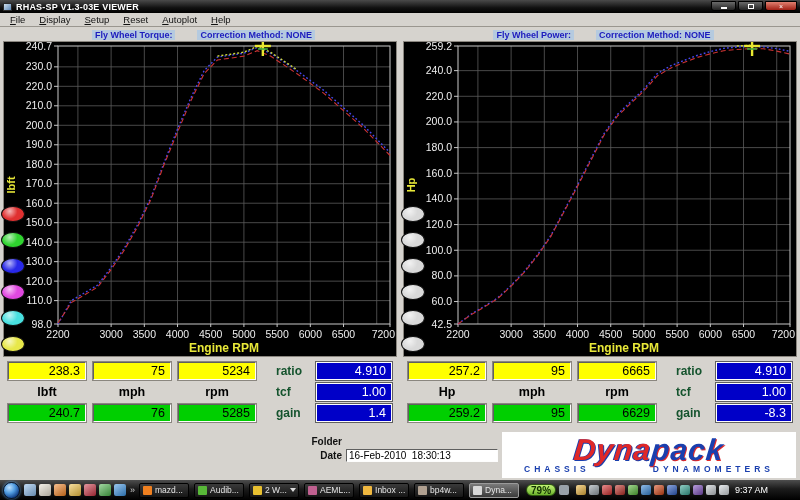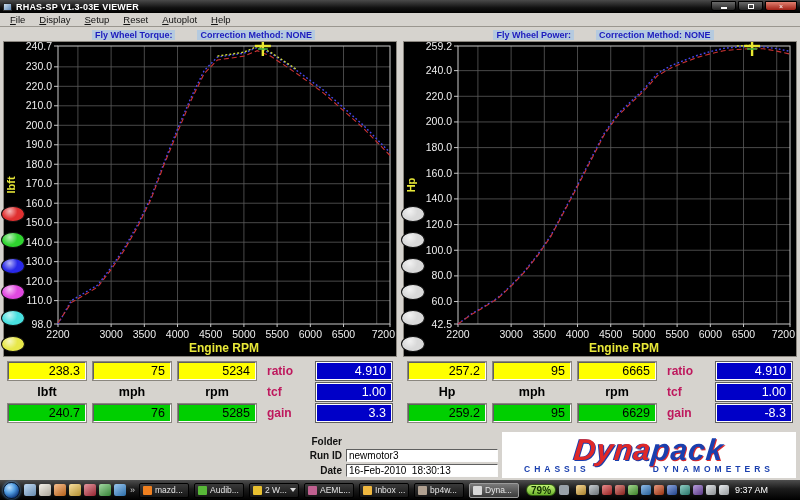--- a/index.html
+++ b/index.html
@@ -44,21 +44,21 @@
   #readouts { position:absolute; left:0; top:358px; width:800px; height:72px; background:#d6d3ce; }
   .readout { position:absolute; top:4px; display:grid;
     grid-template-columns:78px 78px 78px 46px 76px; column-gap:7px; row-gap:3px; }
   .readout.left { left:8px; } .readout.right { left:408px; }
   .cell { height:18px; font-size:12.5px; text-align:right; padding:1px 5px 0 0; color:#000;
     border:1px solid; border-color:#5f5f5f #fdfdfd #fdfdfd #5f5f5f; box-shadow:0 0 0 1px #8a867f; }
   .cell.yellow { background:#ffff00; }
   .cell.green  { background:#00cf00; }
   .cell.blue   { background:#0000c8; color:#fff; border-color:#fdfdfd; box-shadow:0 0 0 1px #5f5f5f; }
   .unit { height:18px; font-size:12.5px; font-weight:bold; color:#000; text-align:center; padding-top:2px; }
-  .side-label { height:18px; font-size:12px; font-weight:bold; color:#be185d; padding:2px 0 0 4px; }
+  .side-label { height:18px; font-size:12px; font-weight:bold; color:#14532d; padding:2px 0 0 4px;margin-left:9px; }
 
   
   #footer { position:absolute; left:0; top:430px; width:800px; height:50px; background:#d6d3ce; }
   .run-info { position:absolute; left:296px; top:6px; display:flex; flex-direction:column; gap:2px; }
   .ri-row { display:flex; align-items:center; gap:4px; }
   .ri-label { width:46px; text-align:right; font-size:10px; font-weight:bold; color:#111; }
   .ri-input { width:152px; height:13px; font-size:10px; font-family:"Liberation Sans",sans-serif;
     border:1px solid; border-color:#5f5f5f #fdfdfd #fdfdfd #5f5f5f; background:#fff; padding:0 2px; }
   .logo-box { position:absolute; left:502px; top:2px; width:294px; height:46px; background:#fff;
     display:flex; flex-direction:column; align-items:center; justify-content:center; }
@@ -324,21 +324,21 @@
         <div class="cell blue">4.910</div>
         <div class="unit">lbft</div>
         <div class="unit">mph</div>
         <div class="unit">rpm</div>
         <div class="side-label">tcf</div>
         <div class="cell blue">1.00</div>
         <div class="cell green">240.7</div>
         <div class="cell green">76</div>
         <div class="cell green">5285</div>
         <div class="side-label">gain</div>
-        <div class="cell blue">3.3</div>
+        <div class="cell blue">1.4</div>
       </div>
     <div class="readout right">
         <div class="cell yellow">257.2</div>
         <div class="cell yellow">95</div>
         <div class="cell yellow">6665</div>
         <div class="side-label">ratio</div>
         <div class="cell blue">4.910</div>
         <div class="unit">Hp</div>
         <div class="unit">mph</div>
         <div class="unit">rpm</div>
@@ -351,24 +351,20 @@
         <div class="cell blue">-8.3</div>
       </div>
   </div>
 
   <div id="footer">
     <div class="run-info">
         <div class="ri-row">
           <span class="ri-label">Folder</span>
         </div>
         <div class="ri-row">
-          <span class="ri-label">Run ID</span>
-          <input class="ri-input" value="newmotor3" style="">
-        </div>
-        <div class="ri-row">
           <span class="ri-label">Date</span>
           <input class="ri-input" value="16-Feb-2010  18:30:13" style="">
         </div>
       </div>
     <div class="logo-box">
       <div class="logo-main">
         <span class="logo-p1">Dyna</span><span class="logo-p2">pack</span>
       </div>
       <div class="logo-sub">
         <span>CHASSIS</span>

